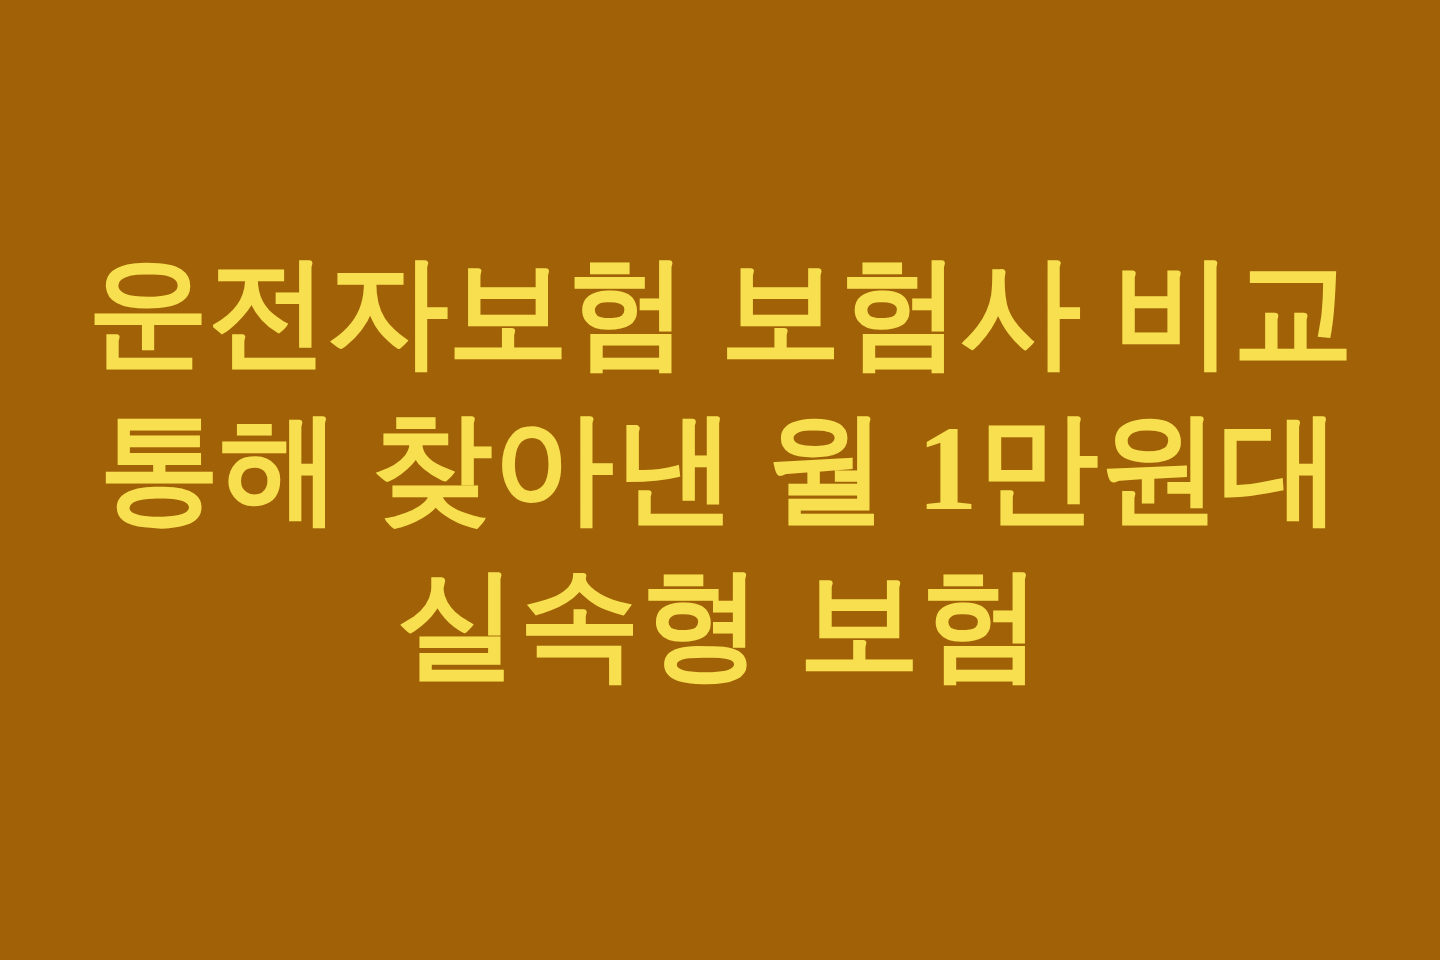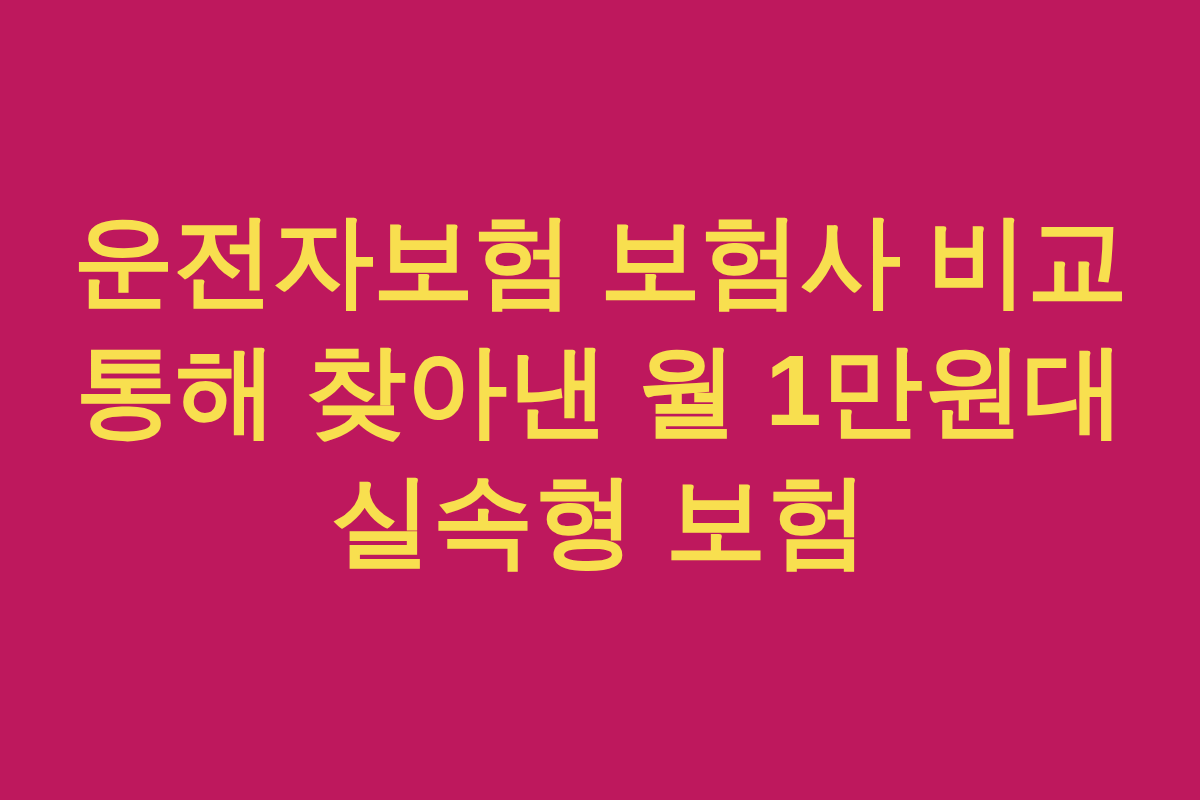--- a/index.html
+++ b/index.html
@@ -47,31 +47,32 @@
     top: -10px;
   }
 
   .headline-line {
     display: block;
     white-space: nowrap;
   }
 
   .headline-line.line-2 {
     letter-spacing: 0px;
+    font-family: Liberation Serif, serif;
   }
 
   .headline-line.line-3 {
     letter-spacing: 1px;
     text-align: center;
   }
 </style>
 </head>
 <body>
 
-<div class="banner" style="background-color: #be185d;">
+<div class="banner" style="background-color: #a16207;">
 
   <h1 class="headline" style="color: rgb(248, 223, 79);">
 
     <span class="headline-line line-1">운전자보험 보험사 비교</span>
 
     <span class="headline-line line-2">통해 찾아낸 월 1만원대</span>
 
     <span class="headline-line line-3">실속형 보험</span>
 
   </h1>

